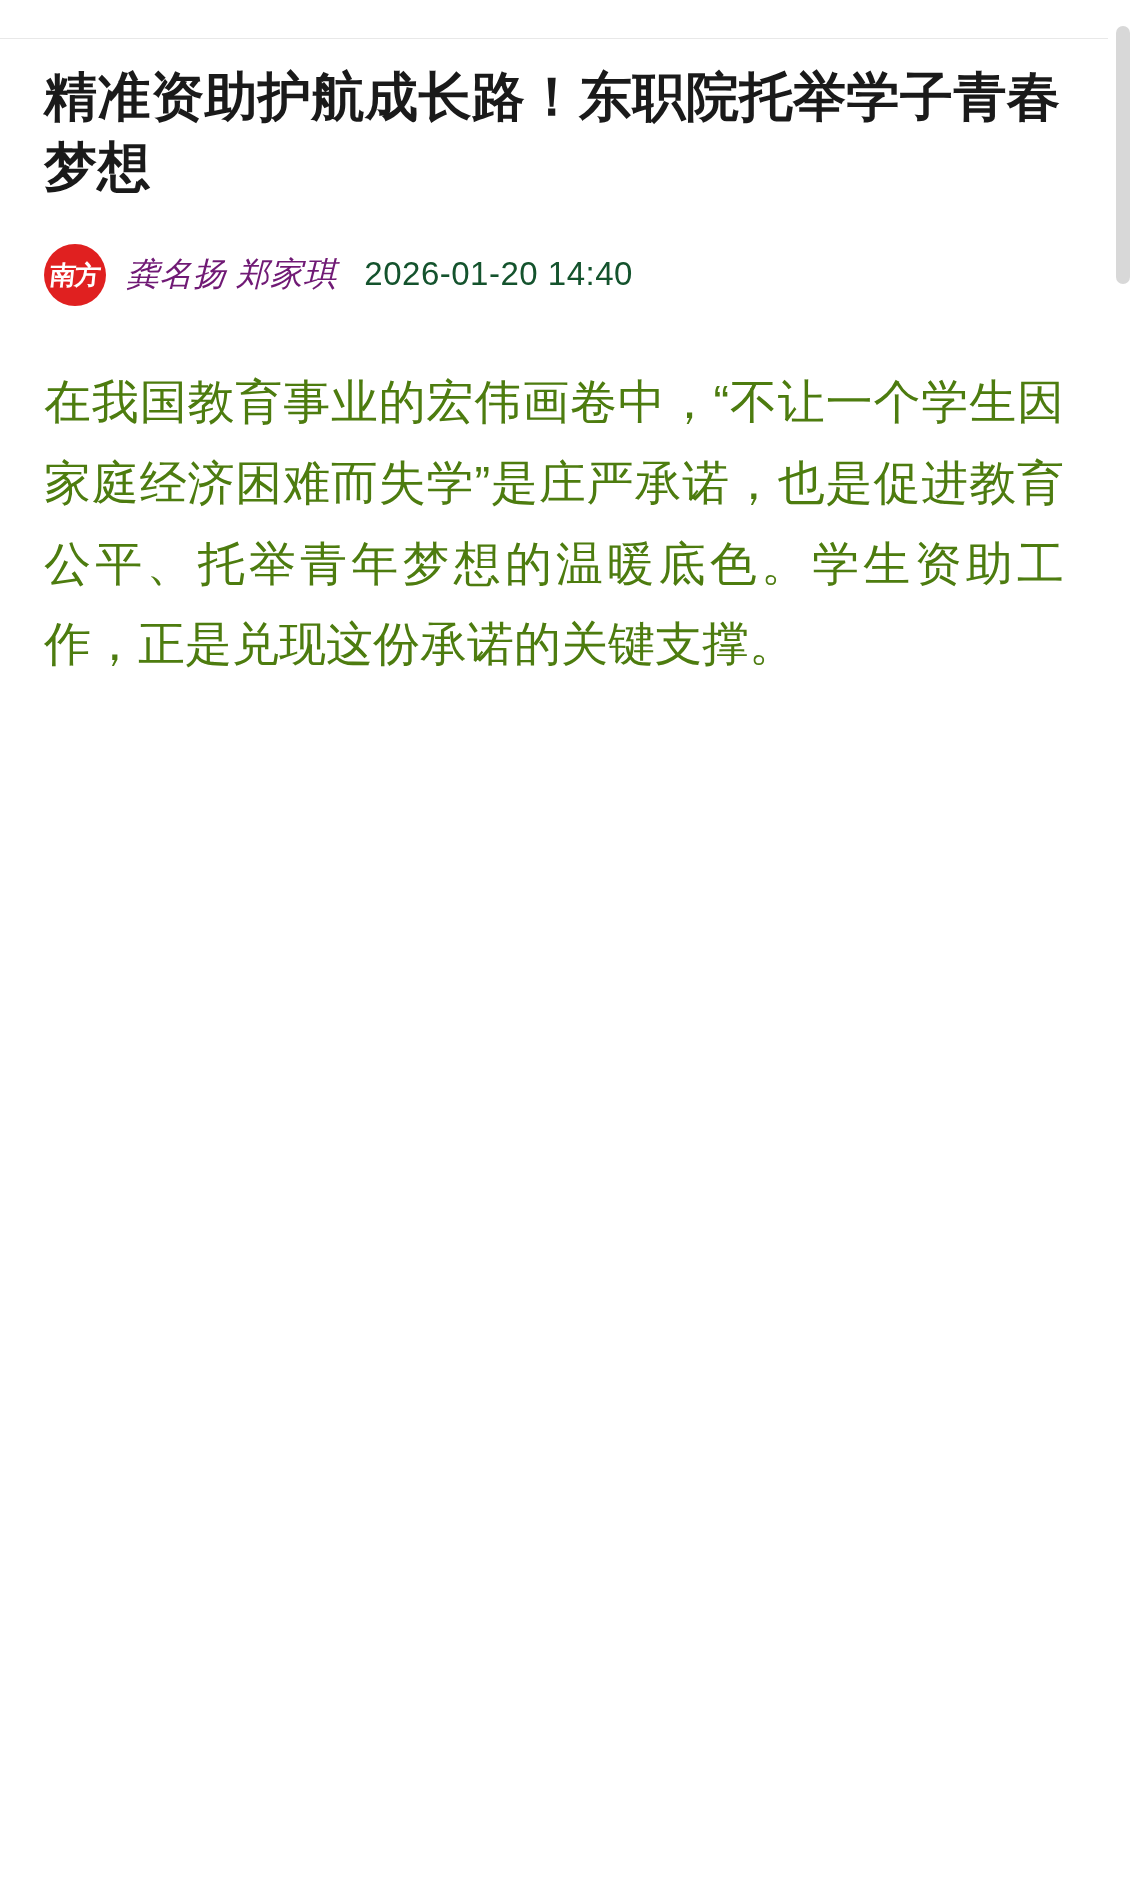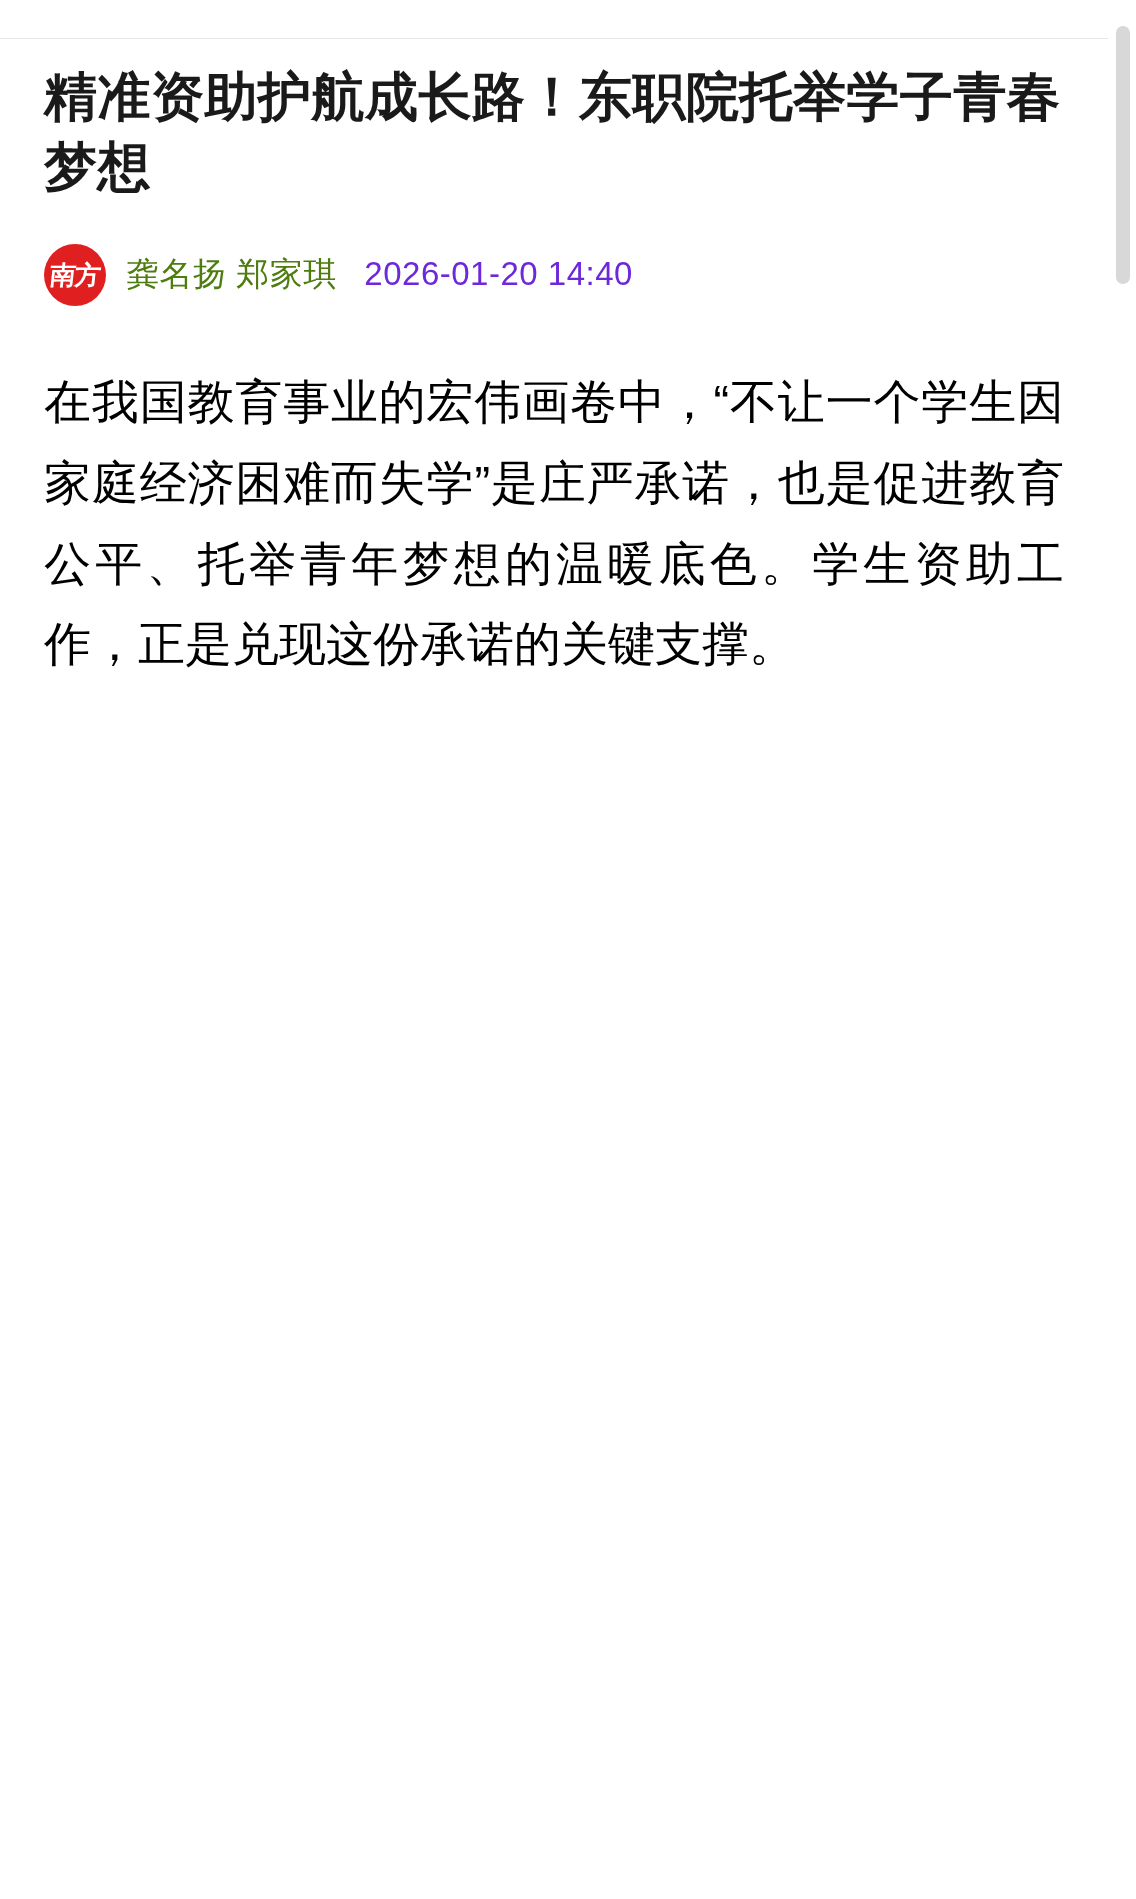--- a/index.html
+++ b/index.html
@@ -93,35 +93,36 @@
   }
 
   .byline-text {
     margin-left: 20px;
     font-size: 33px;
     color: #8a8a8a;
     white-space: nowrap;
     letter-spacing: 0.5px;
   }
   .byline-authors {
-    color: #4d7c0f;
+    color: #701a75;
+    font-style: italic;
   }
   .byline-date {
-    color: #6d28d9;
+    color: #14532d;
     margin-left: 18px;
   }
 
   .body-text {
     margin-top: 56px;
   }
   .body-text p {
     margin: 0 0 48px 0;
     font-size: 47px;
     line-height: 1.72;
-    color: #000000;
+    color: #4d7c0f;
     text-align: justify;
     text-justify: inter-character;
     word-break: break-all;
     letter-spacing: 0px;
   }
 
   
   .scrollbar-track {
     position: absolute;
     right: 0;

